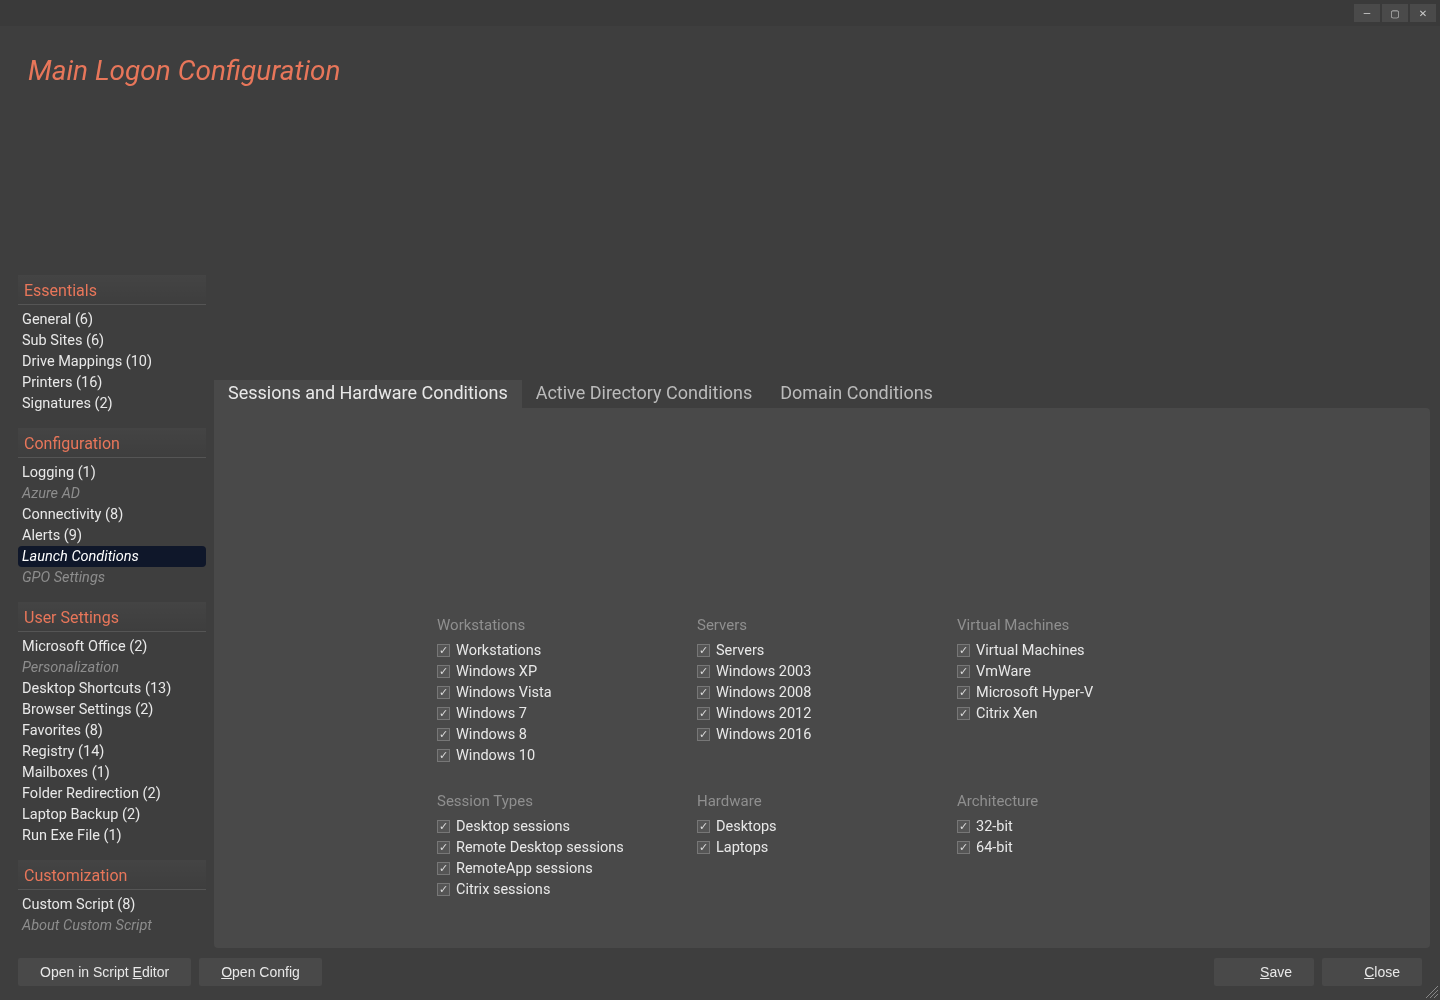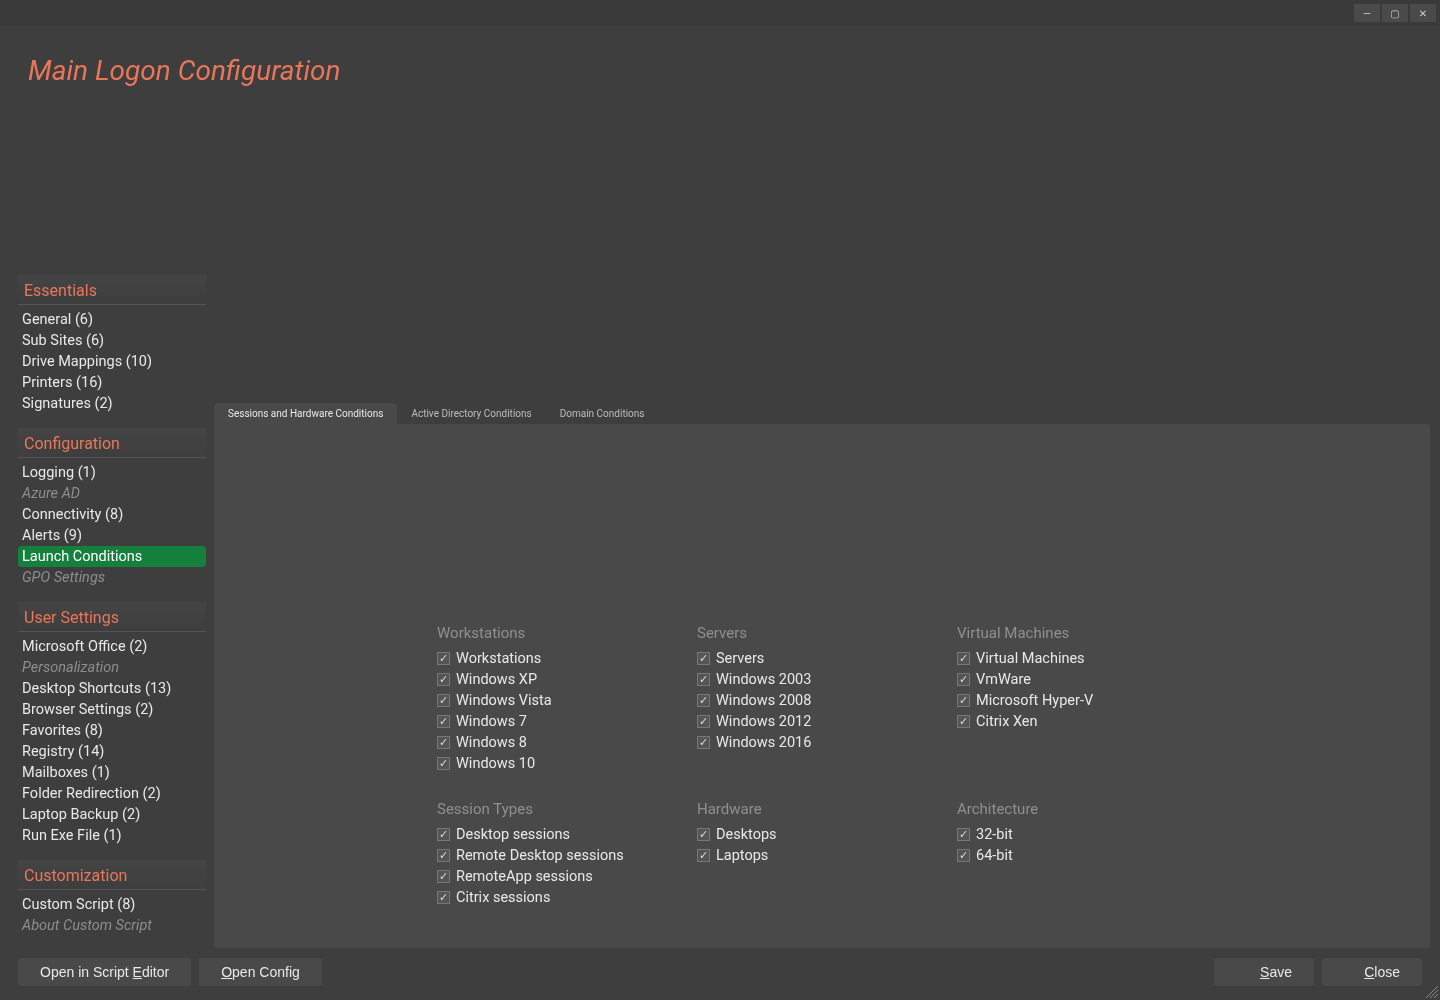--- a/index.html
+++ b/index.html
@@ -71,64 +71,65 @@
     background: linear-gradient(to bottom, rgba(255,255,255,0.03), transparent);
   }
   .sidebar-item {
     padding: 2px 4px 2px 4px;
     color: #e8e8e8;
     cursor: pointer;
     font-size: 14.5px;
   }
   .sidebar-item.muted { color: #8d8d8d; font-style: italic; }
   .sidebar-item.selected {
-    background: #15803d;
+    background: #0f172a;
     color: #ffffff;
     border-radius: 4px;
+    font-style: italic;
   }
   .sidebar .section-header:not(:first-child) {
     margin-top: 14px;
   }
   .content {
     flex: 1;
     display: flex;
     flex-direction: column;
     overflow: hidden;
   }
   .tabs {
     display: flex;
     gap: 0;
     height: 28px;
     align-items: flex-end;
   }
   .tab {
     padding: 5px 14px;
     background: transparent;
     color: #bbb;
-    font-size: 10px;
+    font-size: 18px;
     cursor: pointer;
     border-radius: 4px 4px 0 0;
   }
   .tab.active {
     background: #494949;
     color: #e8e8e8;
   }
   .panel {
     flex: 1;
     background: #494949;
     border-radius: 0 4px 4px 4px;
     padding: 200px 40px 40px 40px;
     overflow: auto;
   }
   .grid {
     display: grid;
     grid-template-columns: 250px 250px 250px;
     column-gap: 10px;
     row-gap: 26px;
-    margin: 0 auto;
+    margin: 8px auto;
     width: fit-content;
   }
   .group-title {
     color: #8f8f8f;
     font-size: 15px;
     margin-bottom: 6px;
   }
   .checkbox-row {
     display: flex;
     align-items: center;

